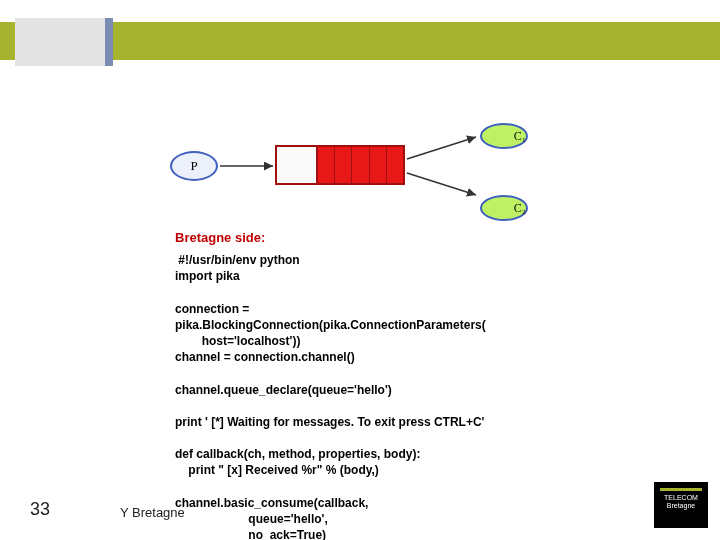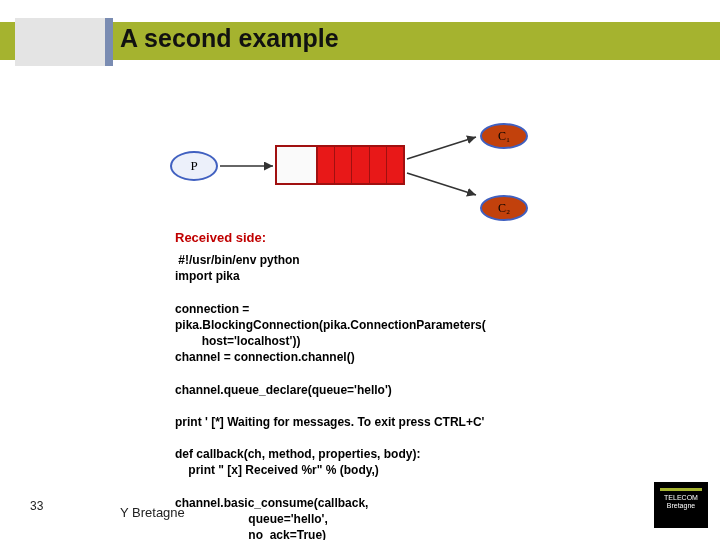--- a/index.html
+++ b/index.html
@@ -8,39 +8,38 @@
   .header-band { position: absolute; left: 0; right: 0; top: 22px; height: 38px; background: #a5b32f; }
   .decor-block { position: absolute; left: 15px; top: 18px; width: 95px; height: 48px; background: #e4e4e4; }
   .decor-blue { position: absolute; left: 105px; top: 18px; width: 8px; height: 48px; background: #7a8cb2; }
   .title { position: absolute; left: 120px; top: 24px; font-size: 25px; font-weight: bold; color: #111; }
   .diagram { position: absolute; left: 170px; top: 115px; width: 380px; height: 100px; }
   .p-node { position: absolute; left: 0; top: 36px; width: 48px; height: 30px; border: 2px solid #4060c0; border-radius: 50%; background: #ecf0fa; text-align: center; line-height: 26px; font-size: 13px; font-family: "Times New Roman", serif; }
   .queue { position: absolute; left: 105px; top: 30px; width: 130px; height: 40px; border: 2px solid #a01010; background: #f5f5f5; display: flex; }
   .queue-empty { flex: 1.2; background: #fafafa; border-right: 2px solid #a01010; }
   .queue-cell { flex: 0.5; background: #e81818; border-right: 1px solid #a01010; }
   .queue-cell:last-child { border-right: none; }
-  .c-node { position: absolute; width: 48px; height: 26px; border: 2px solid #4060c0; border-radius: 50%; background: #c2410c; text-align: center; line-height: 22px; font-size: 12px; font-family: "Times New Roman", serif; }
+  .c-node { position: absolute; width: 48px; height: 26px; border: 2px solid #4060c0; border-radius: 50%; background: #bef264; text-align: right; line-height: 22px; font-size: 12px; font-family: "Times New Roman", serif; }
   .c1 { left: 310px; top: 8px; }
   .c2 { left: 310px; top: 80px; }
   .consumer-heading { position: absolute; left: 175px; top: 230px; color: #c00000; font-size: 13px; font-weight: bold; font-family: Verdana, Arial, sans-serif; }
   .code { position: absolute; left: 175px; top: 252px; font-family: Verdana, Arial, sans-serif; font-size: 12px; font-weight: bold; color: #000; line-height: 1.35; white-space: pre; }
-  .page-num { position: absolute; left: 30px; bottom: 27px; font-size: 12px; color: #222; }
+  .page-num { position: absolute; left: 30px; bottom: 20px; font-size: 18px; color: #222; }
   .author { position: absolute; left: 120px; bottom: 20px; font-size: 13px; color: #222; }
   .logo { position: absolute; right: 12px; bottom: 12px; width: 54px; height: 46px; background: #000; color: #fff; font-size: 7px; text-align: center; padding-top: 6px; line-height: 1.1; }
   .logo .bar { height: 3px; background: #a5b32f; margin: 0 6px 3px 6px; }
   svg.lines { position: absolute; left: 0; top: 0; }
 </style>
 </head>
 <body>
 
 <div class="header">
   <div class="header-band"></div>
   <div class="decor-block"></div>
   <div class="decor-blue"></div>
-  <div class="title">A second example</div>
 </div>
 
 <div class="diagram">
   <svg class="lines" width="380" height="100">
     <defs>
       <marker id="ah" markerWidth="8" markerHeight="8" refX="6" refY="3" orient="auto">
         <path d="M0,0 L6,3 L0,6 Z" fill="#333"></path>
       </marker>
     </defs>
     <line x1="50" y1="51" x2="103" y2="51" stroke="#333" stroke-width="1.5" marker-end="url(#ah)"></line>
@@ -53,21 +52,21 @@
     <div class="queue-cell"></div>
     <div class="queue-cell"></div>
     <div class="queue-cell"></div>
     <div class="queue-cell"></div>
     <div class="queue-cell"></div>
   </div>
   <div class="c-node c1">C₁</div>
   <div class="c-node c2">C₂</div>
 </div>
 
-<div class="consumer-heading">Received side:</div>
+<div class="consumer-heading">Bretagne side:</div>
 <div class="code"> #!/usr/bin/env python
 import pika
 
 connection =
 pika.BlockingConnection(pika.ConnectionParameters(
         host='localhost'))
 channel = connection.channel()
 
 channel.queue_declare(queue='hello')
 

